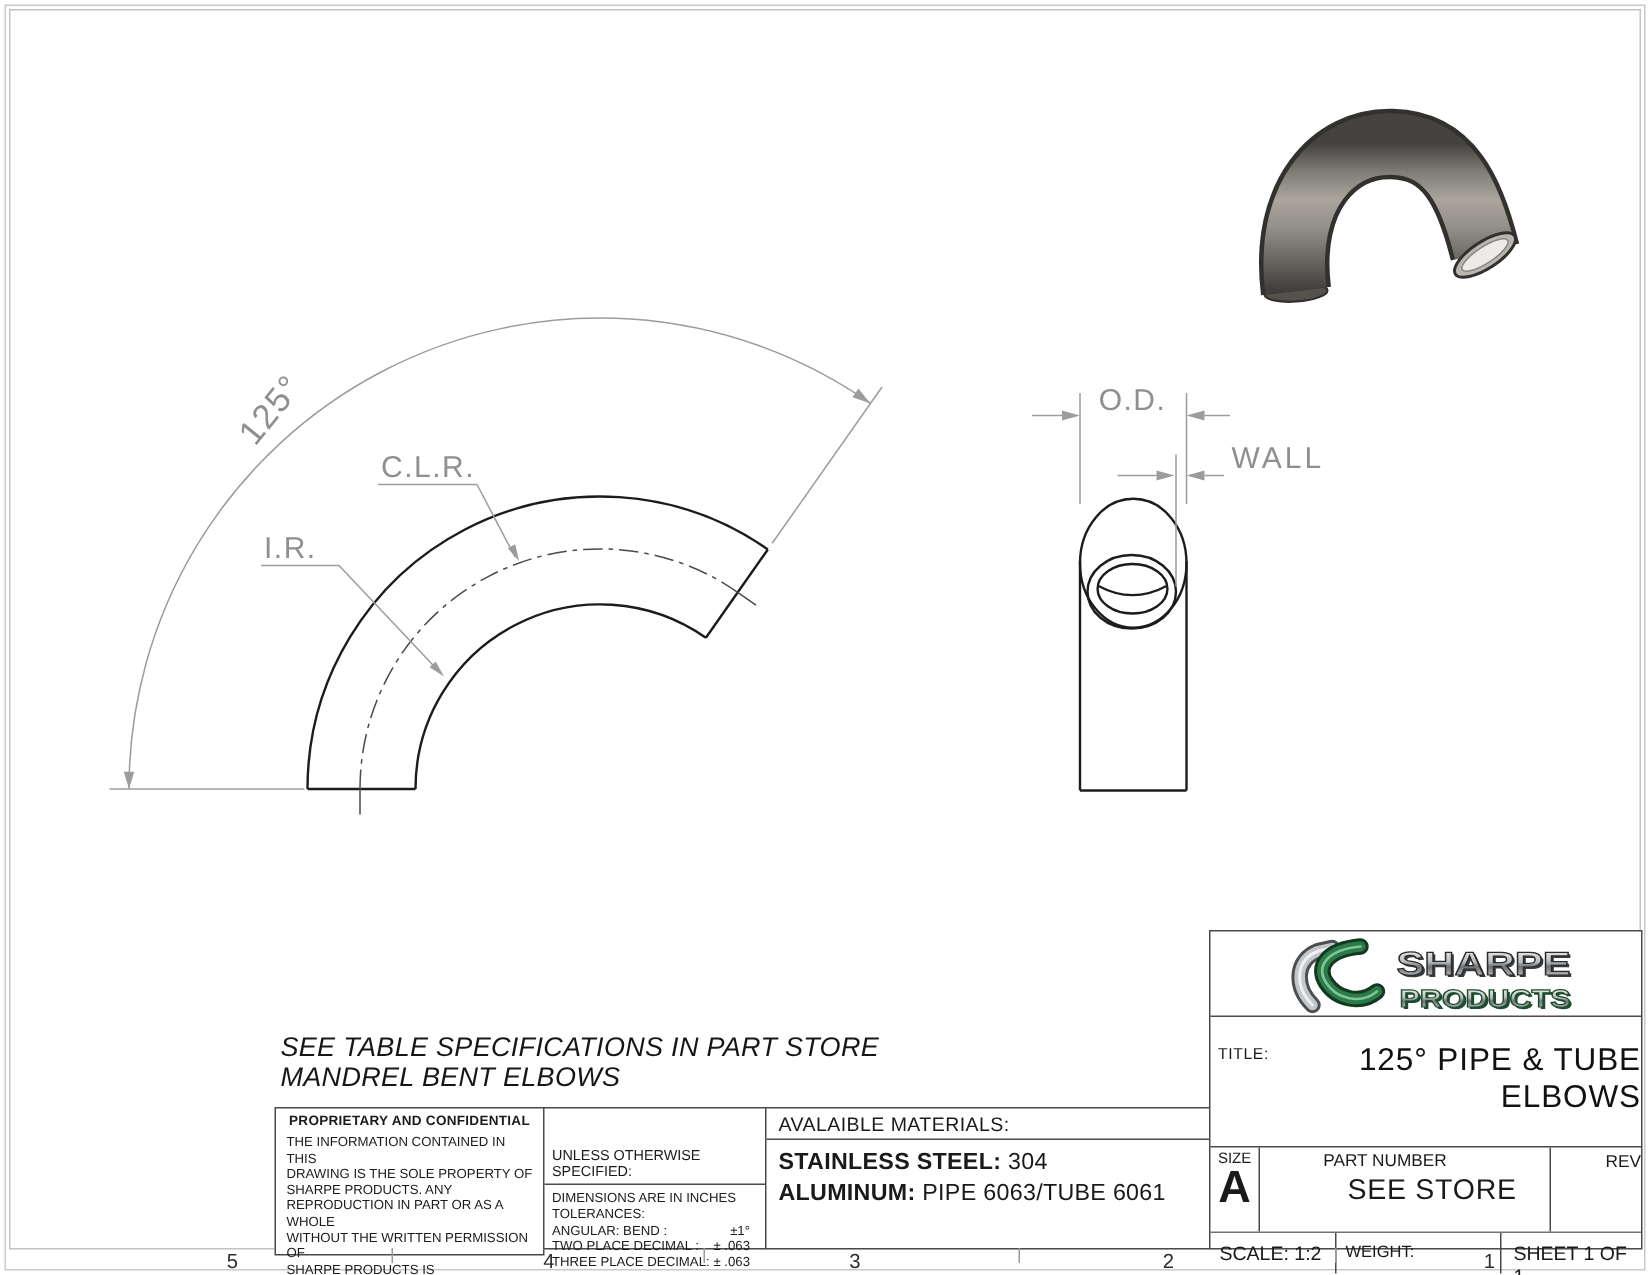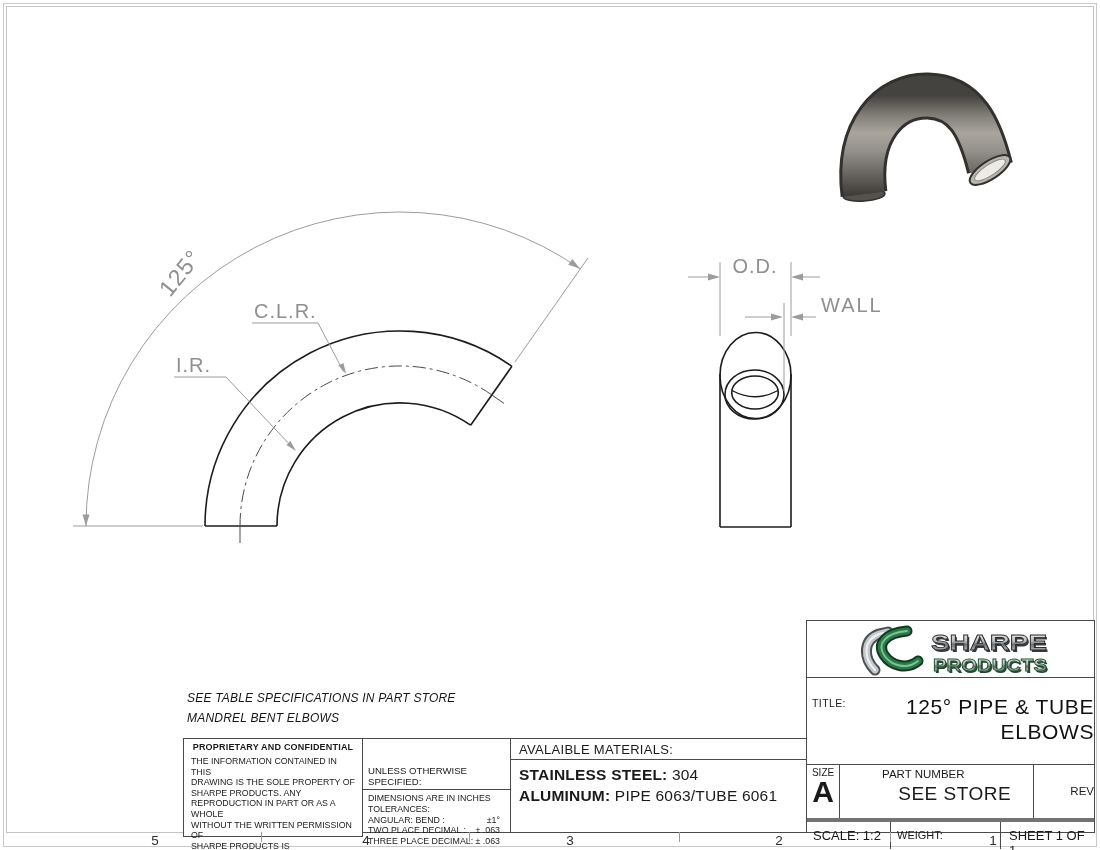--- a/index.html
+++ b/index.html
@@ -5,21 +5,21 @@
   html,body{margin:0;padding:0;}
   body{
     width:1100px;height:850px;position:relative;background:#fff;
     font-family:"Liberation Sans",sans-serif;color:#1a1a1a;overflow:hidden;
   }
   .frame-outer{position:absolute;left:3px;top:3px;right:3px;bottom:3px;border:1px solid #c9c9c9;}
   .frame-inner{position:absolute;left:6px;top:6px;right:6px;bottom:17px;border:1px solid #c3c3c3;}
   .draw-svg{position:absolute;left:0;top:0;width:1100px;height:850px;}
 
   
-  .note{position:absolute;left:187px;top:688px;font-style:italic;font-size:12px;line-height:20px;
+  .note{position:absolute;left:187px;top:688px;font-style:italic;font-size:18px;line-height:20px;
         letter-spacing:.2px;color:#161616;}
 
   
   .box{position:absolute;border:1px solid #4a4a4a;box-sizing:border-box;background:#fff;}
   .prop-box{left:183px;top:738px;width:180px;height:99px;}
   .prop-title{font-size:9px;font-weight:bold;text-align:center;margin-top:3px;letter-spacing:.2px;}
   .prop-body{font-size:8.8px;line-height:10.6px;margin:4px 4px 0 7px;}
   .tol-box{left:362px;top:738px;width:149px;height:95px;}
   .tol-header{font-size:9.6px;padding:2px 0 2px 5px;border-bottom:1px solid #4a4a4a;margin-top:24px;}
   .tol-body{font-size:8.8px;line-height:10.8px;padding:3px 6px 0 5px;}
@@ -29,31 +29,31 @@
   .mat-header{font-size:13px;padding:3px 0 2px 8px;border-bottom:1px solid #4a4a4a;letter-spacing:.3px;}
   .mat-body{padding:4px 0 0 8px;font-size:15.5px;line-height:21px;letter-spacing:.2px;}
   .mat-row b{font-weight:bold;}
 
   
   .tb{left:806px;top:620px;width:289px;height:213px;}
   .tb-row-logo{position:relative;height:57px;border-bottom:1px solid #4a4a4a;box-sizing:border-box;}
   .tb-row-title{position:relative;height:71px;border-bottom:1px solid #4a4a4a;box-sizing:border-box;}
   .tb-title-label{position:absolute;left:5px;top:3px;font-size:10.5px;letter-spacing:.4px;}
   .tb-title-lines{text-align:right;font-size:21px;line-height:25px;letter-spacing:.6px;margin-top:16px;color:#111;}
-  .tb-row-size{display:flex;height:57px;border-bottom:4px solid #737373;box-sizing:border-box;gap:36px;}
+  .tb-row-size{display:flex;height:57px;border-bottom:1px solid #737373;box-sizing:border-box;gap:36px;}
   .tb-cell{box-sizing:border-box;border-right:1px solid #4a4a4a;position:relative;}
   .tb-cell:last-child{border-right:none;}
   .cell-size{width:40px;text-align:center;}
   .cell-size .lbl{font-size:10px;margin-top:2px;}
   .cell-size .val{font-size:30px;font-weight:bold;line-height:28px;}
   .cell-part{width:192px;}
   .cell-part .lbl{font-size:11.5px;margin:3px 0 0 6px;}
   .cell-part .val{font-size:19px;text-align:center;margin-top:3px;letter-spacing:.5px;}
   .cell-rev{flex:1;text-align:center;}
-  .cell-rev .lbl{font-size:11.5px;margin-top:20px;}
+  .cell-rev .lbl{font-size:11.5px;margin-top:4px;}
   .tb-row-scale{display:flex;height:27px;}
   .cell-scale{width:84px;font-size:13px;padding:6px 0 0 6px;}
   .cell-weight{width:110px;font-size:11px;padding:7px 0 0 6px;}
   .cell-sheet{flex:1;font-size:13px;padding:6px 0 0 8px;}
   .logo-svg{position:absolute;left:46px;top:3px;}
 
   
   .zone-tick{position:absolute;width:1px;height:10px;top:832px;background:#999;}
   .zone-num{position:absolute;top:833px;font-size:13.5px;color:#2e2e2e;transform:translateX(-50%);}
 </style>

